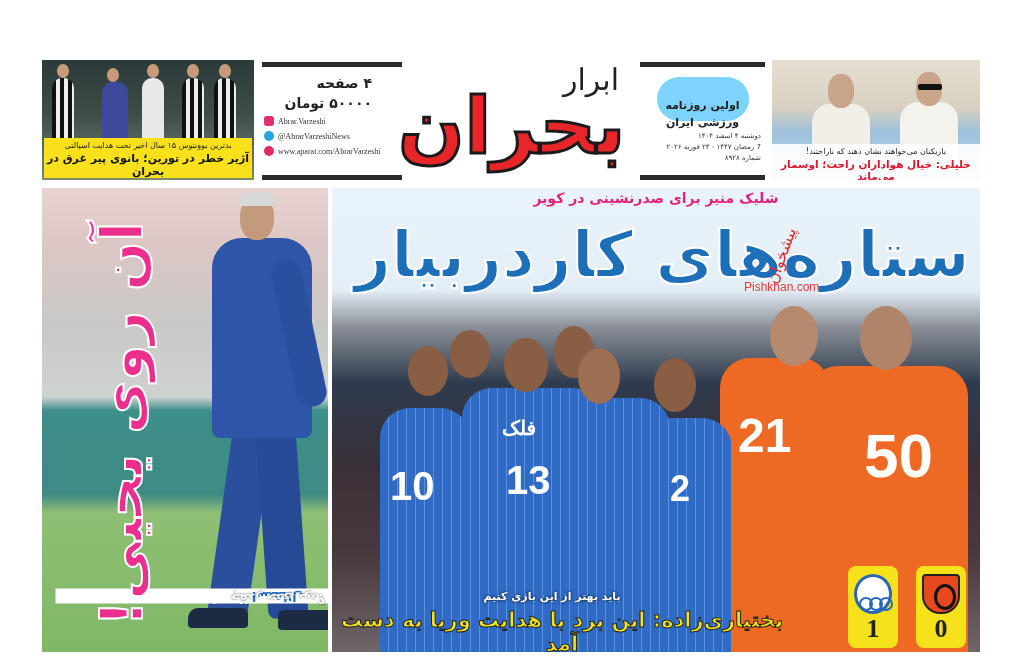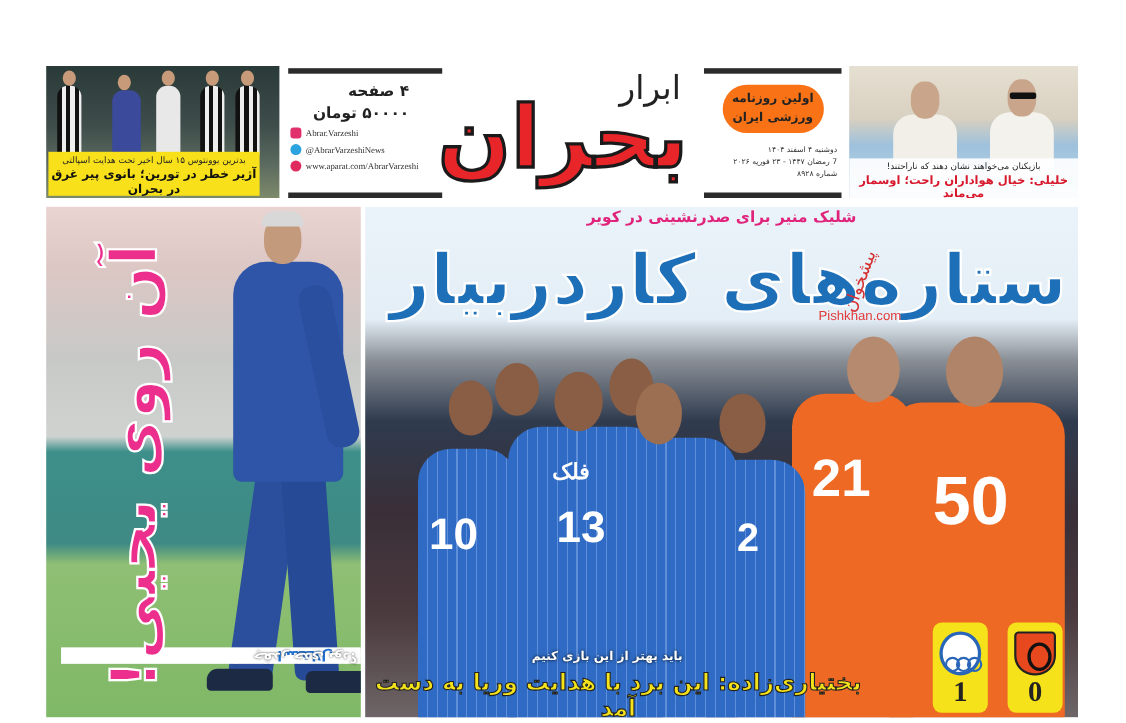--- a/index.html
+++ b/index.html
@@ -8,41 +8,41 @@
   .abs { position:absolute; }
   .rtl { direction:rtl; }
 
   
   #tl-photo { left:42px; top:60px; width:212px; height:120px; overflow:hidden;
     background:linear-gradient(180deg,#2a3a38 0%,#3e4d4a 45%,#5c6b5f 75%,#7d8a6a 100%); }
   .juve { position:absolute; top:18px; width:22px; height:64px; border-radius:10px 10px 3px 3px;
     background:repeating-linear-gradient(90deg,#111 0 4px,#eee 4px 8px); }
   .coach-l { position:absolute; left:60px; top:22px; width:26px; height:62px; background:#3b4a9a; border-radius:10px 10px 3px 3px; }
   .head { position:absolute; width:12px; height:14px; border-radius:50%; background:#c79a7a; top:-14px; left:5px; }
-  #tl-caption { position:absolute; left:2px; right:18px; bottom:2px; height:40px; background:#f8e11a;
+  #tl-caption { position:absolute; left:2px; right:2px; bottom:2px; height:40px; background:#f8e11a;
     text-align:center; }
   #tl-caption .s { font-size:8px; color:#222; margin-top:3px; }
   #tl-caption .b { font-size:11px; font-weight:bold; color:#111; margin-top:2px; }
 
   
   .hbar { background:#2b2b2b; height:5px; }
   #price-box { left:262px; top:62px; width:140px; height:120px; }
   #price-box .pages { font-size:14px; font-weight:bold; color:#222; text-align:right; padding-right:30px; margin-top:8px; }
   #price-box .price { font-size:14px; font-weight:bold; color:#222; text-align:right; padding-right:30px; margin-top:4px; }
   .social { display:flex; align-items:center; gap:4px; font-family:"Liberation Serif", serif; font-size:8px; color:#333; margin-left:2px; margin-top:5px; direction:ltr; }
   .sico { width:10px; height:10px; border-radius:3px; display:inline-block; }
 
   #logo { left:392px; top:62px; width:245px; height:115px; }
   #logo .abrar { position:absolute; right:18px; top:0px; font-size:30px; color:#222; font-family:"DejaVu Serif", serif; direction:rtl; }
   #logo .varzeshi { position:absolute; left:6px; top:18px; font-size:78px; line-height:92px; font-weight:bold; color:#e8262a;
      -webkit-text-stroke:3px #1a1a1a; direction:rtl; letter-spacing:-4px; font-family:"DejaVu Sans", sans-serif; }
 
   #header-info { left:640px; top:62px; width:125px; height:120px; }
-  #tagline { margin:10px auto 0 auto; width:92px; height:44px; border-radius:22px; background:#f97316;
-    text-align:center; font-size:11px; font-weight:bold; color:#222; line-height:17px; padding-top:4px; box-sizing:border-box; }
+  #tagline { margin:10px auto 0 auto; width:92px; height:44px; border-radius:22px; background:#7dd3fc;
+    text-align:center; font-size:11px; font-weight:bold; color:#222; line-height:17px; padding-top:20px; box-sizing:border-box; }
   #issue { text-align:right; font-size:7px; color:#333; margin-top:10px; padding-right:4px; line-height:11px; }
 
   
   #tr-photo { left:772px; top:60px; width:208px; height:120px; overflow:hidden;
     background:linear-gradient(180deg,#e6e0d2 0%,#d8d0c0 40%,#9ec1dc 60%,#bcd8ea 100%); }
   #tr-photo .man1 { position:absolute; left:40px; top:14px; width:56px; height:86px; }
   #tr-photo .man2 { position:absolute; left:128px; top:12px; width:60px; height:86px; }
   .face { position:absolute; left:16px; top:0; width:26px; height:34px; border-radius:45%; background:#c9a58b; }
   .torso { position:absolute; left:0; top:30px; width:58px; height:60px; border-radius:18px 18px 0 0; background:#f2efe8; }
   .glasses { position:absolute; left:18px; top:12px; width:24px; height:6px; background:#111; border-radius:2px; }
@@ -200,21 +200,21 @@
   </div>
 </div>
 
 <div id="main" class="abs">
 
   <div class="player orange" style="left:388px;top:170px;width:110px;height:300px;">
     <div class="num" style="left:18px;top:50px;font-size:48px;">21</div>
   </div>
   <div class="phead" style="left:438px;top:118px;width:48px;height:60px;background:#b58a6e;"></div>
   <div class="player orange" style="left:476px;top:178px;width:160px;height:290px;">
-    <div class="num" style="left:40px;top:54px;font-size:62px;">50</div>
+    <div class="num" style="left:56px;top:54px;font-size:62px;">50</div>
   </div>
   <div class="phead" style="left:528px;top:118px;width:52px;height:64px;background:#b08468;"></div>
 
   <div class="player blue" style="left:48px;top:220px;width:90px;height:250px;">
     <div class="num" style="left:10px;top:56px;font-size:40px;">10</div>
   </div>
   <div class="phead" style="left:76px;top:158px;width:40px;height:50px;"></div>
   <div class="player blue" style="left:130px;top:200px;width:140px;height:270px;">
     <div class="num rtl" style="left:40px;top:28px;font-size:20px;">فلک</div>
     <div class="num" style="left:44px;top:70px;font-size:40px;">13</div>

